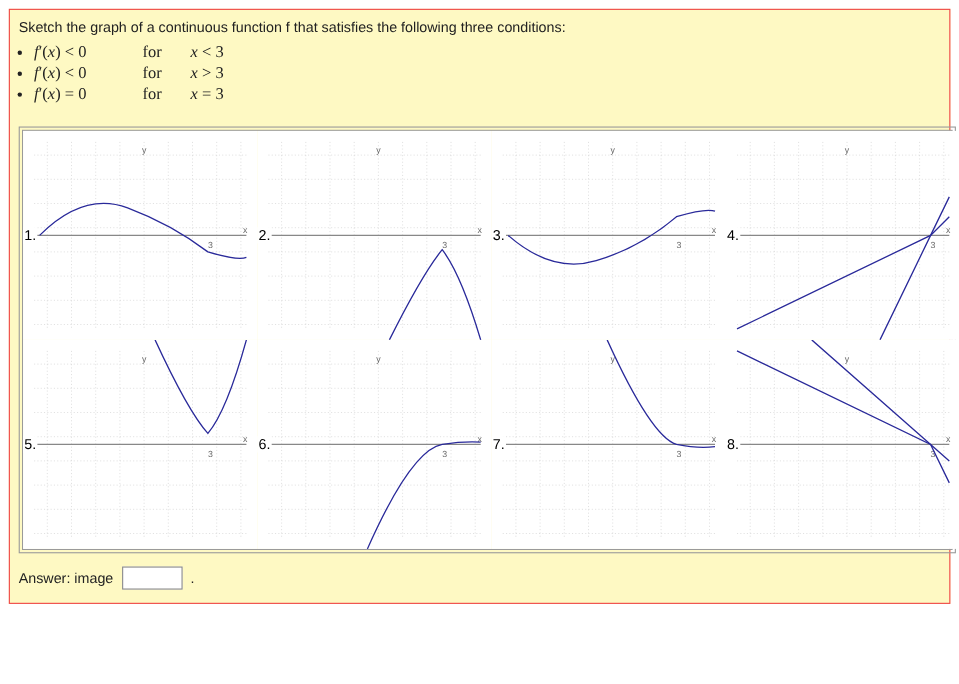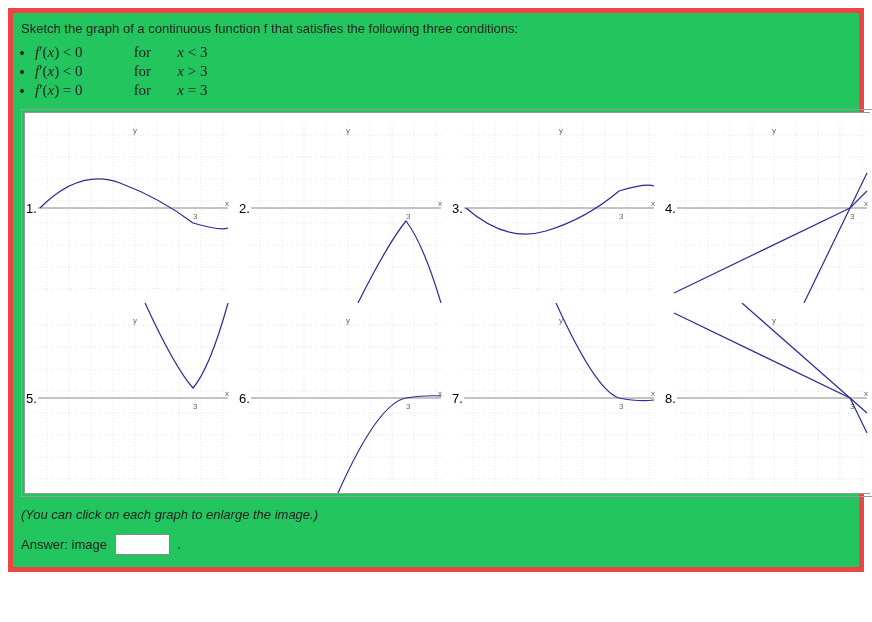--- a/index.html
+++ b/index.html
@@ -6,28 +6,28 @@
   body {
     margin: 0;
     padding: 8px;
     font-family: Arial, Helvetica, sans-serif;
     font-size: 13px;
     color: #222;
     background: #fff;
     width: 872px;
   }
   .container {
-    border: 5px solid #ef4444;
+    border: 1px solid #ef4444;
     padding: 8px 8px 12px 8px;
-    background: #22c55e;
+    background: #fef9c3;
   }
   .prompt-text { margin-bottom: 8px; }
   .math { font-family: 'Times New Roman', serif; font-style: italic; font-size: 15px; }
   ul.conditions {
-    margin: 6px 0 10px 14px;
+    margin: 6px 0 20px 14px;
     padding: 0;
     list-style: disc;
   }
   ul.conditions li { margin: 2px 0; }
   .cond-row { display: inline-block; }
   .cond-col1 { display: inline-block; min-width: 95px; font-family: 'Times New Roman', serif; font-size: 15px; }
   .cond-col2 { display: inline-block; min-width: 40px; font-family: 'Times New Roman', serif; font-size: 15px; }
   .cond-col3 { display: inline-block; font-family: 'Times New Roman', serif; font-size: 15px; }
   .mi { font-style: italic; }
   .graphs-wrap {
@@ -368,21 +368,20 @@
           <text class="axislabel" x="108" y="20">y</text>
           <text class="axislabel" x="200" y="93">x</text>
           <text class="axislabel" x="186" y="106">3</text>
           <path class="curve" d="M 78 0 L 186 95 L 203 110"></path>
           <path class="curve" d="M 10 10 L 186 95 L 203 130"></path>
         </svg>
       </div>
     </div>
   </div>
 
-  <div class="hint">(You can click on each graph to enlarge the image.)</div>
 
   <div class="answer-row">
     <b>Answer:</b>
     <span>image</span>
     <input class="answer-input" type="text" value="" style="">
     <span>.</span>
   </div>
 
 </div>
 

